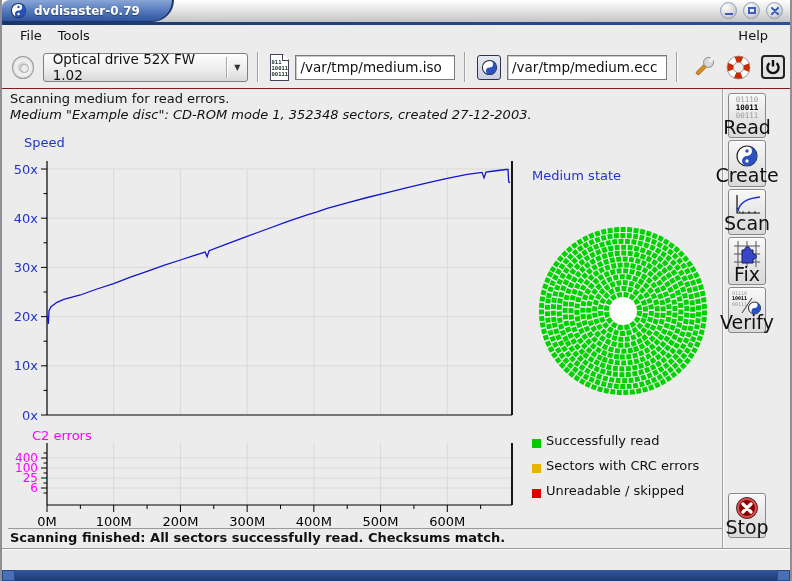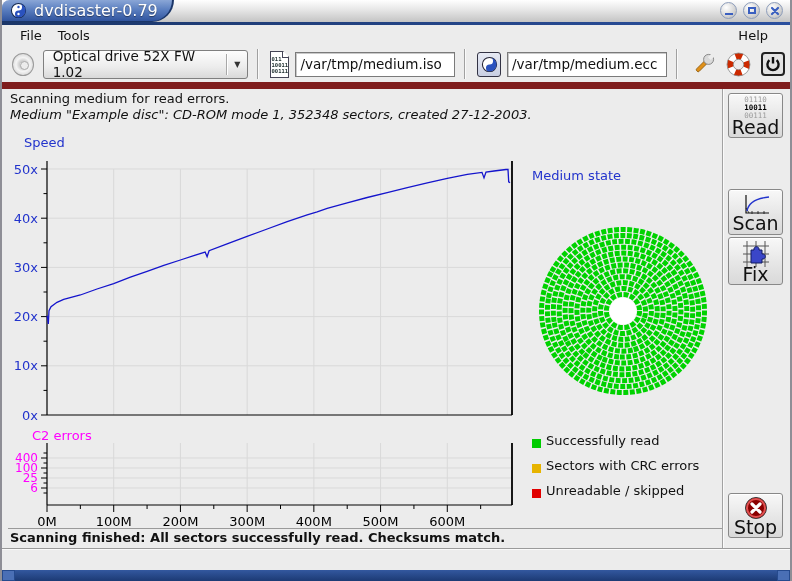--- a/index.html
+++ b/index.html
@@ -9,33 +9,33 @@
   .window { position:relative; width:792px; height:581px; background:#ececec;
             border-left:2px solid #8e8e96; border-right:2px solid #8e8e96; overflow:hidden; }
 
   
   .titlebar { position:relative; height:22px; background:linear-gradient(180deg,#ffffff 0%,#e9e9e9 40%,#c4c4c4 100%); }
   .titlebar-edge { height:3px; background:linear-gradient(90deg,#1b3668,#2a4f9e); }
   .title-tab { position:absolute; left:0; top:0; height:22px; width:172px;
                background:linear-gradient(180deg,#8aa6d6 0%,#5b7fc0 45%,#30549e 100%);
                border-radius:8px 0 24px 0; border-right:2px solid #1b3668; border-bottom:1px solid #1b3668;
                display:flex; align-items:center; padding-left:8px; }
-  .title-text { color:#fff; font-weight:normal; font-size:16px; margin-left:7px; text-shadow:0 1px 1px rgba(0,0,0,.45); white-space:nowrap; }
+  .title-text { color:#fff; font-weight:bold; font-size:12px; margin-left:7px; text-shadow:0 1px 1px rgba(0,0,0,.45); white-space:nowrap; }
   .win-buttons { position:absolute; right:7px; top:2px; display:flex; gap:6px; }
   .win-btn { width:17px; height:17px; border-radius:50%;
              background:radial-gradient(circle at 35% 30%,#ffffff,#d8d8d8 55%,#b1b1b1 100%);
              border:1px solid #8d9dbb; display:flex; align-items:center; justify-content:center; }
   .glyph-min { width:8px; height:2px; background:#3a5fc0; margin-top:6px; }
   .glyph-max { width:8px; height:7px; border:2px solid #3a5fc0; }
 
   
   .menubar { height:21px; display:flex; align-items:center; padding:0 14px 0 10px; }
   .menu-item { padding:0 8px; }
   .menu-spacer { flex:1; }
-  .toolbar { height:43px; display:flex; align-items:center; border-bottom:7px solid #7f1d1d; padding-left:10px; }
+  .toolbar { height:43px; display:flex; align-items:center; border-bottom:1px solid #7f1d1d; padding-left:10px; }
   .tb-sep { width:2px; height:30px; border-left:1px solid #a0a0a0; border-right:1px solid #fafafa; margin:0 9px; }
   .cd-icon { width:23px; height:23px; border-radius:50%; border:1px solid #999;
              background:radial-gradient(circle,#ececec 0 18%,#c9c9c9 22%,#f4f4f4 48%,#c2c2c2 100%);
              position:relative; margin-right:9px; }
   .cd-icon::after { content:""; position:absolute; left:7px; top:7px; width:7px; height:7px; border-radius:50%;
                     background:#ececec; border:1px solid #aaa; }
   .combo { height:29px; display:flex; align-items:center; background:linear-gradient(180deg,#fdfdfd,#ececec 60%,#d9d9d9);
            border:1px solid #7f7f7f; border-radius:3px; padding:0 6px 0 9px; }
   .combo-text { font-size:13.5px; }
   .combo-div { width:2px; height:21px; border-left:1px solid #a8a8a8; border-right:1px solid #fff; margin:0 6px 0 9px; }
@@ -64,21 +64,21 @@
   #c2-title { left:24px; top:339px; color:#ff00ff; }
   #chart-svg { position:absolute; left:0; top:0; }
   .legend { position:absolute; left:524px; top:334px; }
   .legend-row { display:flex; align-items:flex-end; height:25px; }
   .legend-swatch { width:9px; height:9px; margin-right:5px; }
   .status-line { position:absolute; left:2px; top:441px;font-weight:bold; }
 
   
   .sidebar { position:absolute; left:720px; top:0; width:68px; height:459px; border-left:1px solid #a2a2a2;
              box-shadow:inset 1px 0 0 #fafafa; }
-  .side-btn { position:absolute; left:5px; width:55px; background:linear-gradient(180deg,#f8f8f8,#e6e6e6 55%,#d9d9d9);
+  .side-btn { position:absolute; left:5px; width:38px; background:linear-gradient(180deg,#f8f8f8,#e6e6e6 55%,#d9d9d9);
               border:1px solid #888; border-radius:3px; box-shadow:inset 0 1px 0 #fff;
               display:flex; flex-direction:column; align-items:center; justify-content:center; }
   .side-btn span.lbl { font-size:19px; line-height:15px; }
   .bin-rows { font-family:"DejaVu Sans Mono","Liberation Mono",monospace; font-size:7.5px; line-height:8px;
               color:#9a9a9a; text-align:center; }
   .bin-rows .mid { color:#000; font-weight:bold; }
   .bin-rows.tiny { font-size:5px; line-height:5.5px; }
   #btn-read { top:4px; height:45px; }
   #btn-create { top:51px; height:47px; }
   #btn-scan { top:100px; height:46px; }
@@ -310,35 +310,59 @@
 
     <div class="sidebar">
       <div class="side-btn" id="btn-read">
         <div class="bin-rows">
           <div>01110</div>
           <div class="mid">10011</div>
           <div>00111</div>
         </div>
         <span class="lbl">Read</span>
       </div>
+      <div class="side-btn" id="btn-create">
+        <svg width="24" height="24" viewBox="0 0 24 24">
+          <circle cx="12" cy="12" r="10" fill="#fff" stroke="#222" stroke-width="1.2"></circle>
+          <path d="M12 2 A10 10 0 0 1 12 22 A5 5 0 0 1 12 12 A5 5 0 0 0 12 2 Z" fill="#2a52be"></path>
+          <circle cx="12" cy="7" r="1.7" fill="#2a52be"></circle>
+          <circle cx="12" cy="17" r="1.7" fill="#fff"></circle>
+        </svg>
+        <span class="lbl">Create</span>
+      </div>
       <div class="side-btn" id="btn-scan">
         <svg width="28" height="22" viewBox="0 0 28 22">
           <path d="M4 1 V19 H27" fill="none" stroke="#111" stroke-width="1.2"></path>
           <path d="M4 14 L7 19 M10 17 L10 20 M16 17 L16 20 M22 17 L22 20" stroke="#111" stroke-width="0.8"></path>
           <path d="M5 17 Q7 5 27 3" fill="none" stroke="#2233cc" stroke-width="1.4"></path>
         </svg>
         <span class="lbl">Scan</span>
       </div>
       <div class="side-btn" id="btn-fix">
         <svg width="26" height="26" viewBox="0 0 26 26">
           <path d="M4 0 V26 M13 0 V26 M22 0 V26 M0 5 H26 M0 13 H26 M0 21 H26" stroke="#555" stroke-width="1"></path>
           <path d="M8 9 h3 a2.6 2.6 0 1 1 5 0 h3 v4 a2.6 2.6 0 1 1 0 5 v4 h-11 z" fill="#3a46c8" stroke="#101a60" stroke-width="1"></path>
         </svg>
         <span class="lbl">Fix</span>
       </div>
+      <div class="side-btn" id="btn-verify">
+        <div class="verify-ico">
+          <div class="bin-rows tiny">
+            <div>01110</div>
+            <div class="mid">10011</div>
+            <div>00111</div>
+          </div>
+          <svg width="22" height="18" viewBox="0 0 22 18">
+            <line x1="2" y1="16" x2="12" y2="1" stroke="#333" stroke-width="1"></line>
+            <circle cx="14.5" cy="11" r="6" fill="#fff" stroke="#222" stroke-width="1"></circle>
+            <path d="M14.5 5 A6 6 0 0 1 14.5 17 A3 3 0 0 1 14.5 11 A3 3 0 0 0 14.5 5 Z" fill="#2a52be"></path>
+          </svg>
+        </div>
+        <span class="lbl">Verify</span>
+      </div>
       <div class="side-btn" id="btn-stop">
         <svg width="24" height="24" viewBox="0 0 24 24">
           <circle cx="12" cy="12" r="10.5" fill="#8a0000" stroke="#3a3a3a" stroke-width="1"></circle>
           <circle cx="12" cy="12" r="9" fill="none" stroke="#e05050" stroke-width="2"></circle>
           <path d="M8 8 L16 16 M16 8 L8 16" stroke="#fff" stroke-width="3.2" stroke-linecap="round"></path>
         </svg>
         <span class="lbl">Stop</span>
       </div>
     </div>
   </div>

